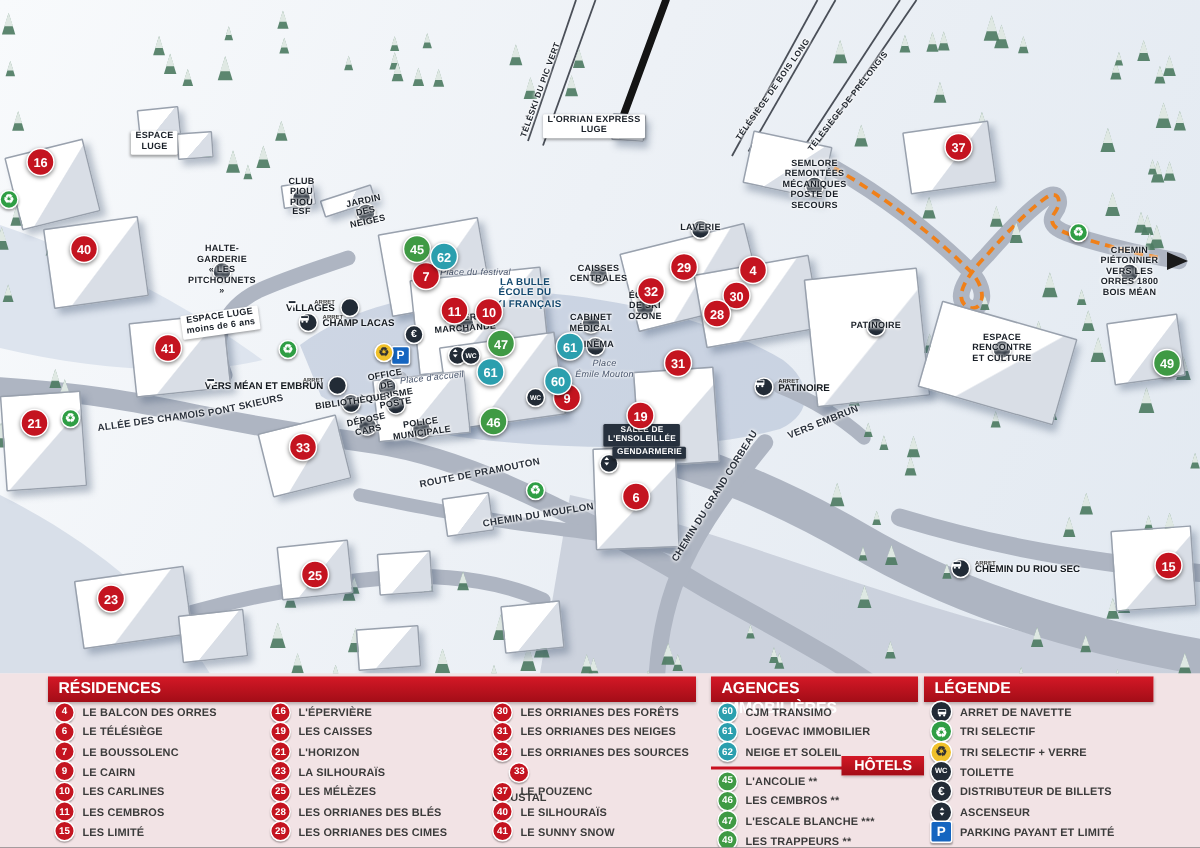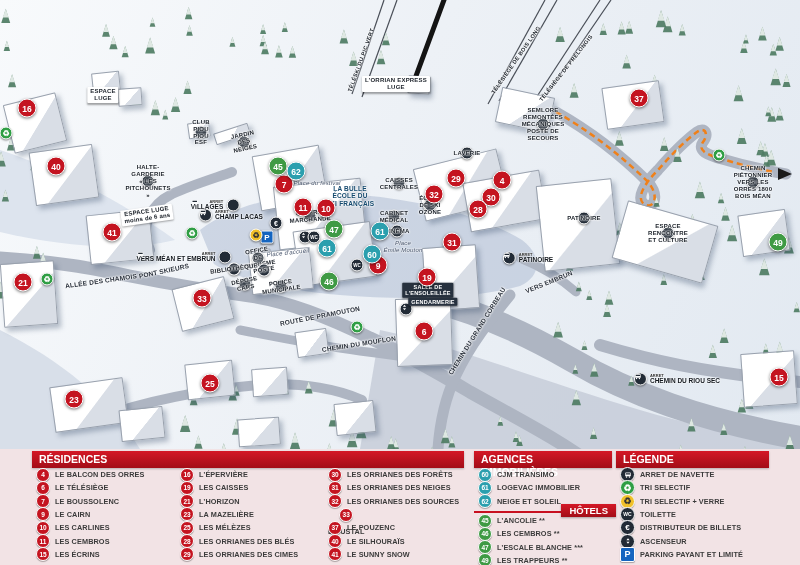--- a/index.html
+++ b/index.html
@@ -639,37 +639,37 @@
         <div class="lg-item" style="left: 4px; top: 70.2px;">
           <div class="lg-num" style="background: rgb(196, 20, 32);">10</div>
           <div class="lg-name">LES CARLINES</div>
         </div>
         <div class="lg-item" style="left: 4px; top: 83.5px;">
           <div class="lg-num" style="background: rgb(196, 20, 32);">11</div>
           <div class="lg-name">LES CEMBROS</div>
         </div>
         <div class="lg-item" style="left: 4px; top: 96.8px;">
           <div class="lg-num" style="background: rgb(196, 20, 32);">15</div>
-          <div class="lg-name">LES ÉCRINS</div>
+          <div class="lg-name">LES LIMITÉ</div>
         </div>
         <div class="lg-item" style="left: 148px; top: 17px;">
           <div class="lg-num" style="background: rgb(196, 20, 32);">16</div>
           <div class="lg-name">L'ÉPERVIÈRE</div>
         </div>
         <div class="lg-item" style="left: 148px; top: 30.3px;">
           <div class="lg-num" style="background: rgb(196, 20, 32);">19</div>
           <div class="lg-name">LES CAISSES</div>
         </div>
         <div class="lg-item" style="left: 148px; top: 43.6px;">
           <div class="lg-num" style="background: rgb(196, 20, 32);">21</div>
           <div class="lg-name">L'HORIZON</div>
         </div>
         <div class="lg-item" style="left: 148px; top: 56.9px;">
           <div class="lg-num" style="background: rgb(196, 20, 32);">23</div>
-          <div class="lg-name">LA MAZELIÈRE</div>
+          <div class="lg-name">LA SILHOURAÏS</div>
         </div>
         <div class="lg-item" style="left: 148px; top: 70.2px;">
           <div class="lg-num" style="background: rgb(196, 20, 32);">25</div>
           <div class="lg-name">LES MÉLÈZES</div>
         </div>
         <div class="lg-item" style="left: 148px; top: 83.5px;">
           <div class="lg-num" style="background: rgb(196, 20, 32);">28</div>
           <div class="lg-name">LES ORRIANES DES BLÉS</div>
         </div>
         <div class="lg-item" style="left: 148px; top: 96.8px;">

